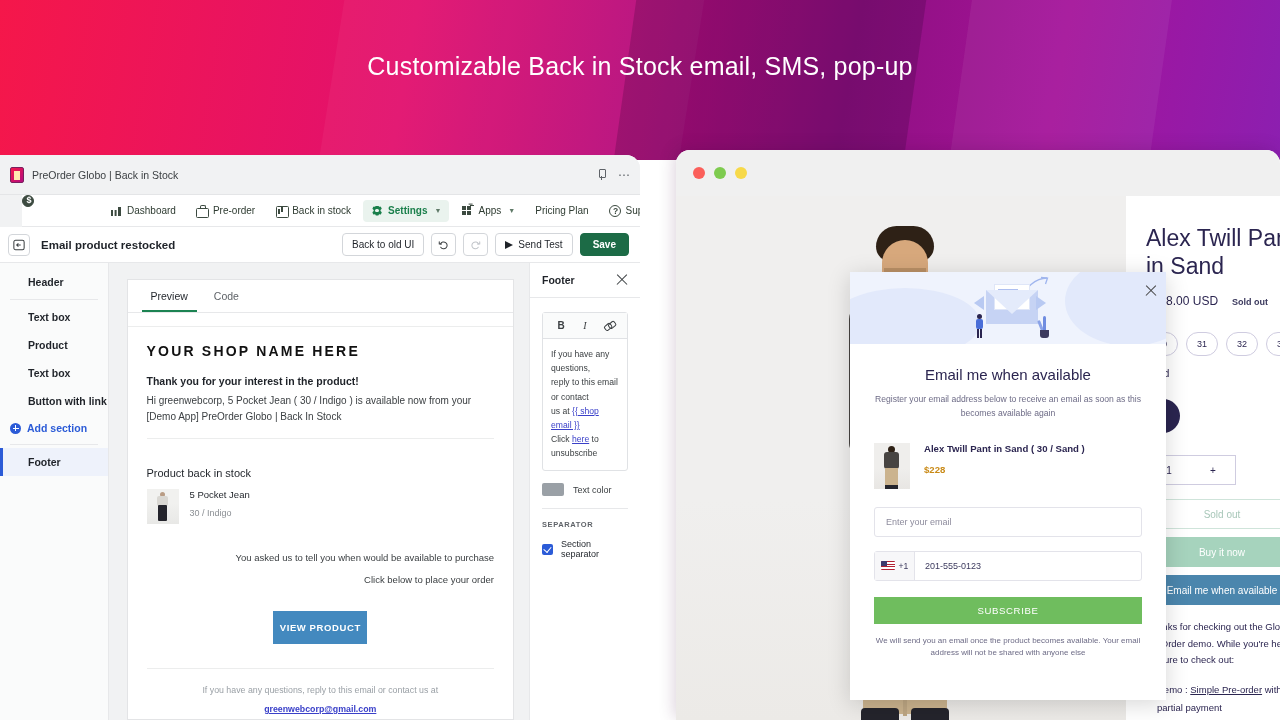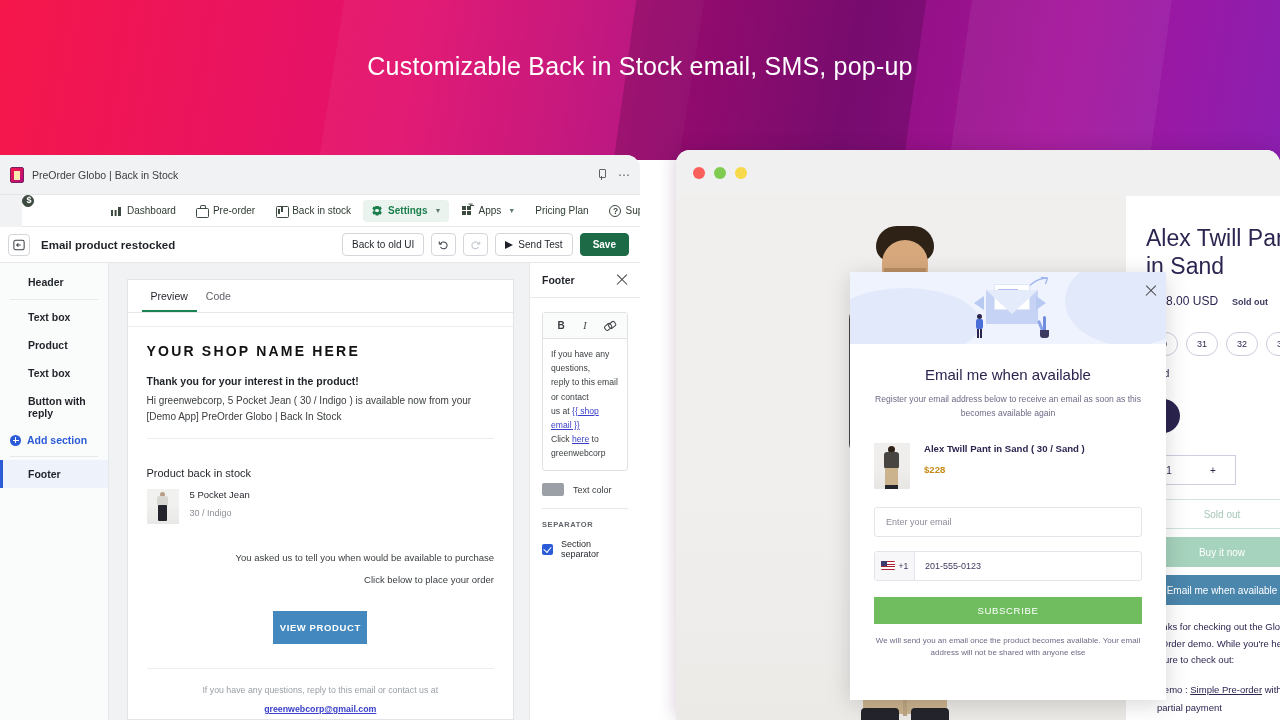--- a/index.html
+++ b/index.html
@@ -149,21 +149,21 @@
     width: 11px; height: 11px; border-radius: 50%; background: #2b5bd7; position: relative; flex: 0 0 auto;
   }
   .plus-circle::before, .plus-circle::after {
     content: ""; position: absolute; background: #fff;
   }
   .plus-circle::before { left: 2.5px; top: 5px; width: 6px; height: 1.4px; }
   .plus-circle::after  { left: 4.8px; top: 2.7px; width: 1.4px; height: 6px; }
 
   .preview-pane { flex: 1 1 auto; background: #f1f2f3; padding: 16px 15px 0 18px; overflow: hidden; }
   .email-card { background: #fff; border: 1px solid #e3e4e6; height: 100%; }
-  .email-tabs { display: flex; gap: 0; border-bottom: 1px solid #e7e8ea; padding: 0 14px; }
+  .email-tabs { display: flex; gap: 8px; border-bottom: 1px solid #e7e8ea; padding: 0 14px; }
   .etab { font-size: 10.5px; color: #5f6368; padding: 10px 9px 8px; }
   .etab.active { color: #1f2329; border-bottom: 2.5px solid #1c8352; font-weight: 500; }
   .email-spacer { height: 14px; border-bottom: 1px solid #eceded; }
   .email-inner { padding: 16px 19px 0; }
   .shop-name { font-size: 14px; font-weight: 700; letter-spacing: 2.2px; color: #111; }
   .thanks { font-size: 10.5px; font-weight: 700; color: #1f2329; margin-top: 16px; }
   .intro { font-size: 10px; color: #3c4043; line-height: 1.55; margin-top: 6px; }
   .email-hr { height: 1px; background: #eceded; margin: 14px 0 0; }
   .pbs-title { font-size: 11px; color: #1f2329; margin: 28px 0 10px; }
   .prod-row { display: flex; gap: 11px; align-items: flex-start; }
@@ -448,21 +448,21 @@
     </div>
 
     <div class="app-body">
 
       <div class="sections-pane">
         <div class="sec-row">Header</div>
         <div class="sec-div"></div>
         <div class="sec-row">Text box</div>
         <div class="sec-row">Product</div>
         <div class="sec-row">Text box</div>
-        <div class="sec-row">Button with reply</div>
+        <div class="sec-row">Button with link</div>
         <div class="add-section">
           <span class="plus-circle"></span>
           <span>Add section</span>
         </div>
         <div class="sec-div"></div>
         <div class="sec-row selected">Footer</div>
       </div>
 
       <div class="preview-pane">
         <div class="email-card">
@@ -513,21 +513,21 @@
               <div class="rte-btn" style="font-weight:700">B</div>
               <div class="rte-btn i">I</div>
               <div class="rte-btn">
                   <span class="link-ic"></span>
                 </div>
             </div>
             <div class="rte-text">
               <div>If you have any questions,</div>
               <div>reply to this email or contact</div>
               <div><span>us at </span><a href="#">{{ shop email }}</a></div>
-              <div><span>Click </span><a href="#">here</a><span> to greenwebcorp</span></div>
+              <div><span>Click </span><a href="#">here</a><span> to unsubscribe</span></div>
             </div>
           </div>
           <div class="color-row">
             <div class="swatch"></div>
             <div class="color-label">Text color</div>
           </div>
           <div class="set-hr"></div>
           <div class="set-sub">SEPARATOR</div>
           <div class="cb-row">
             <div class="cbx"></div>

